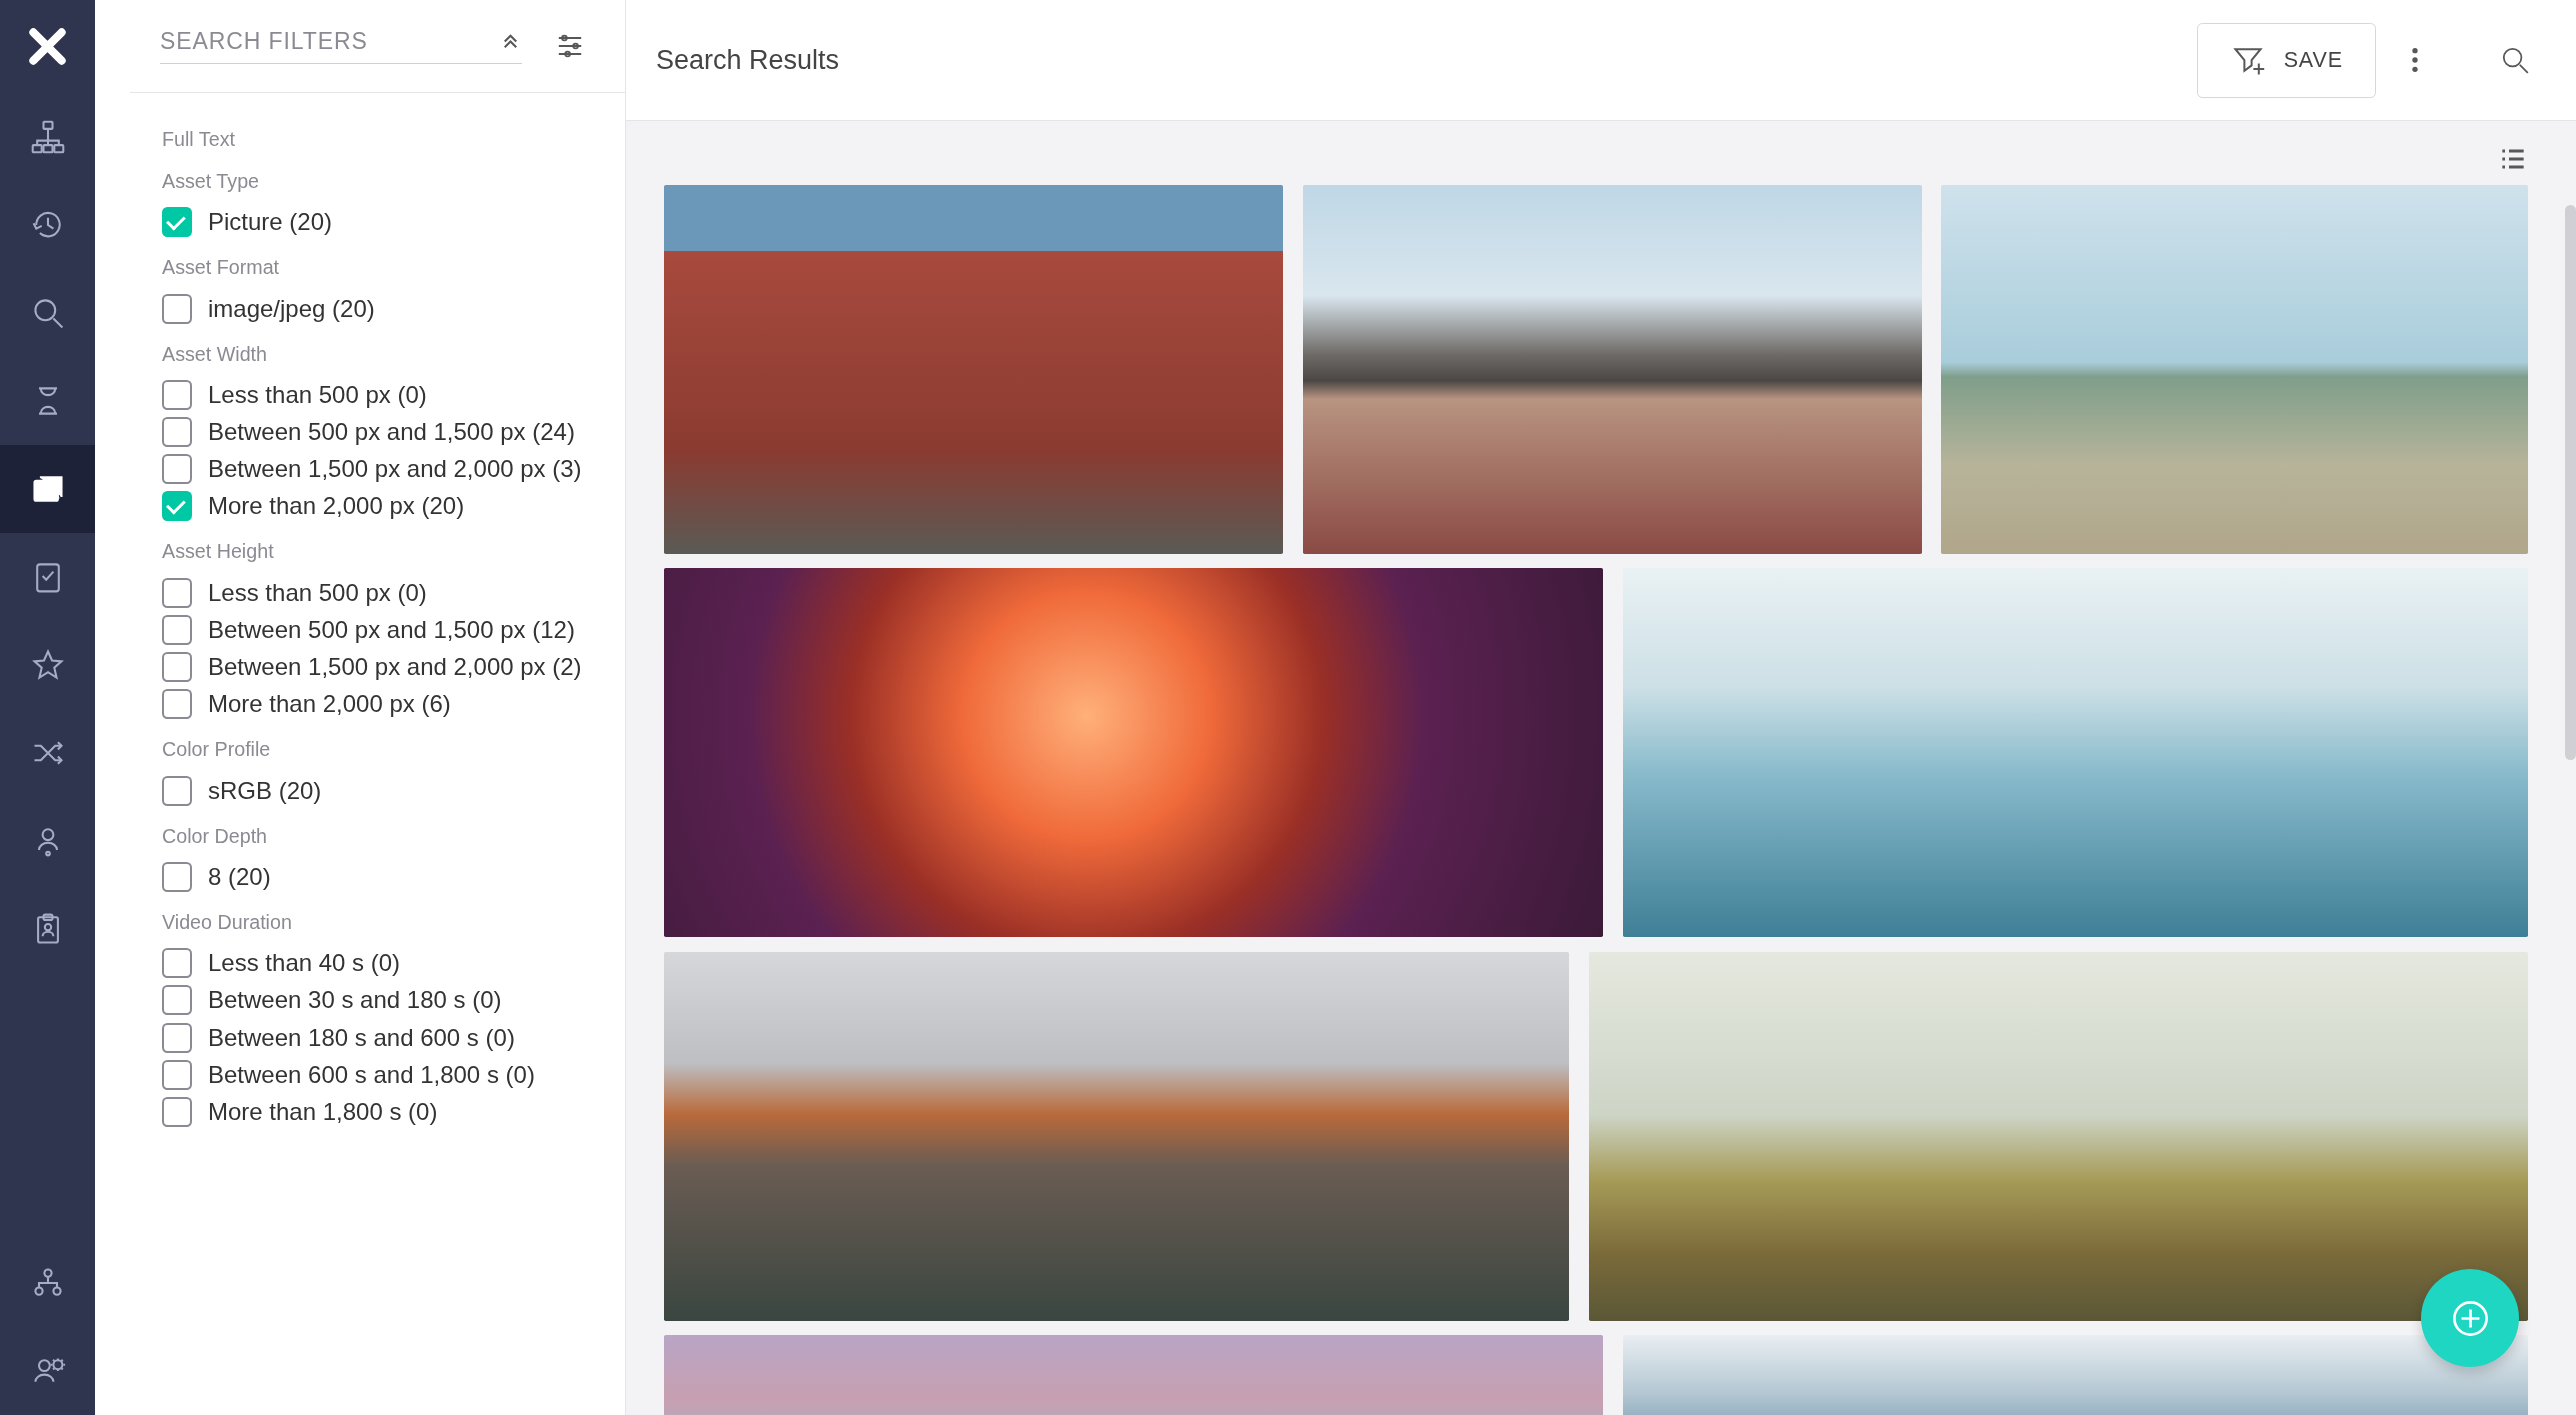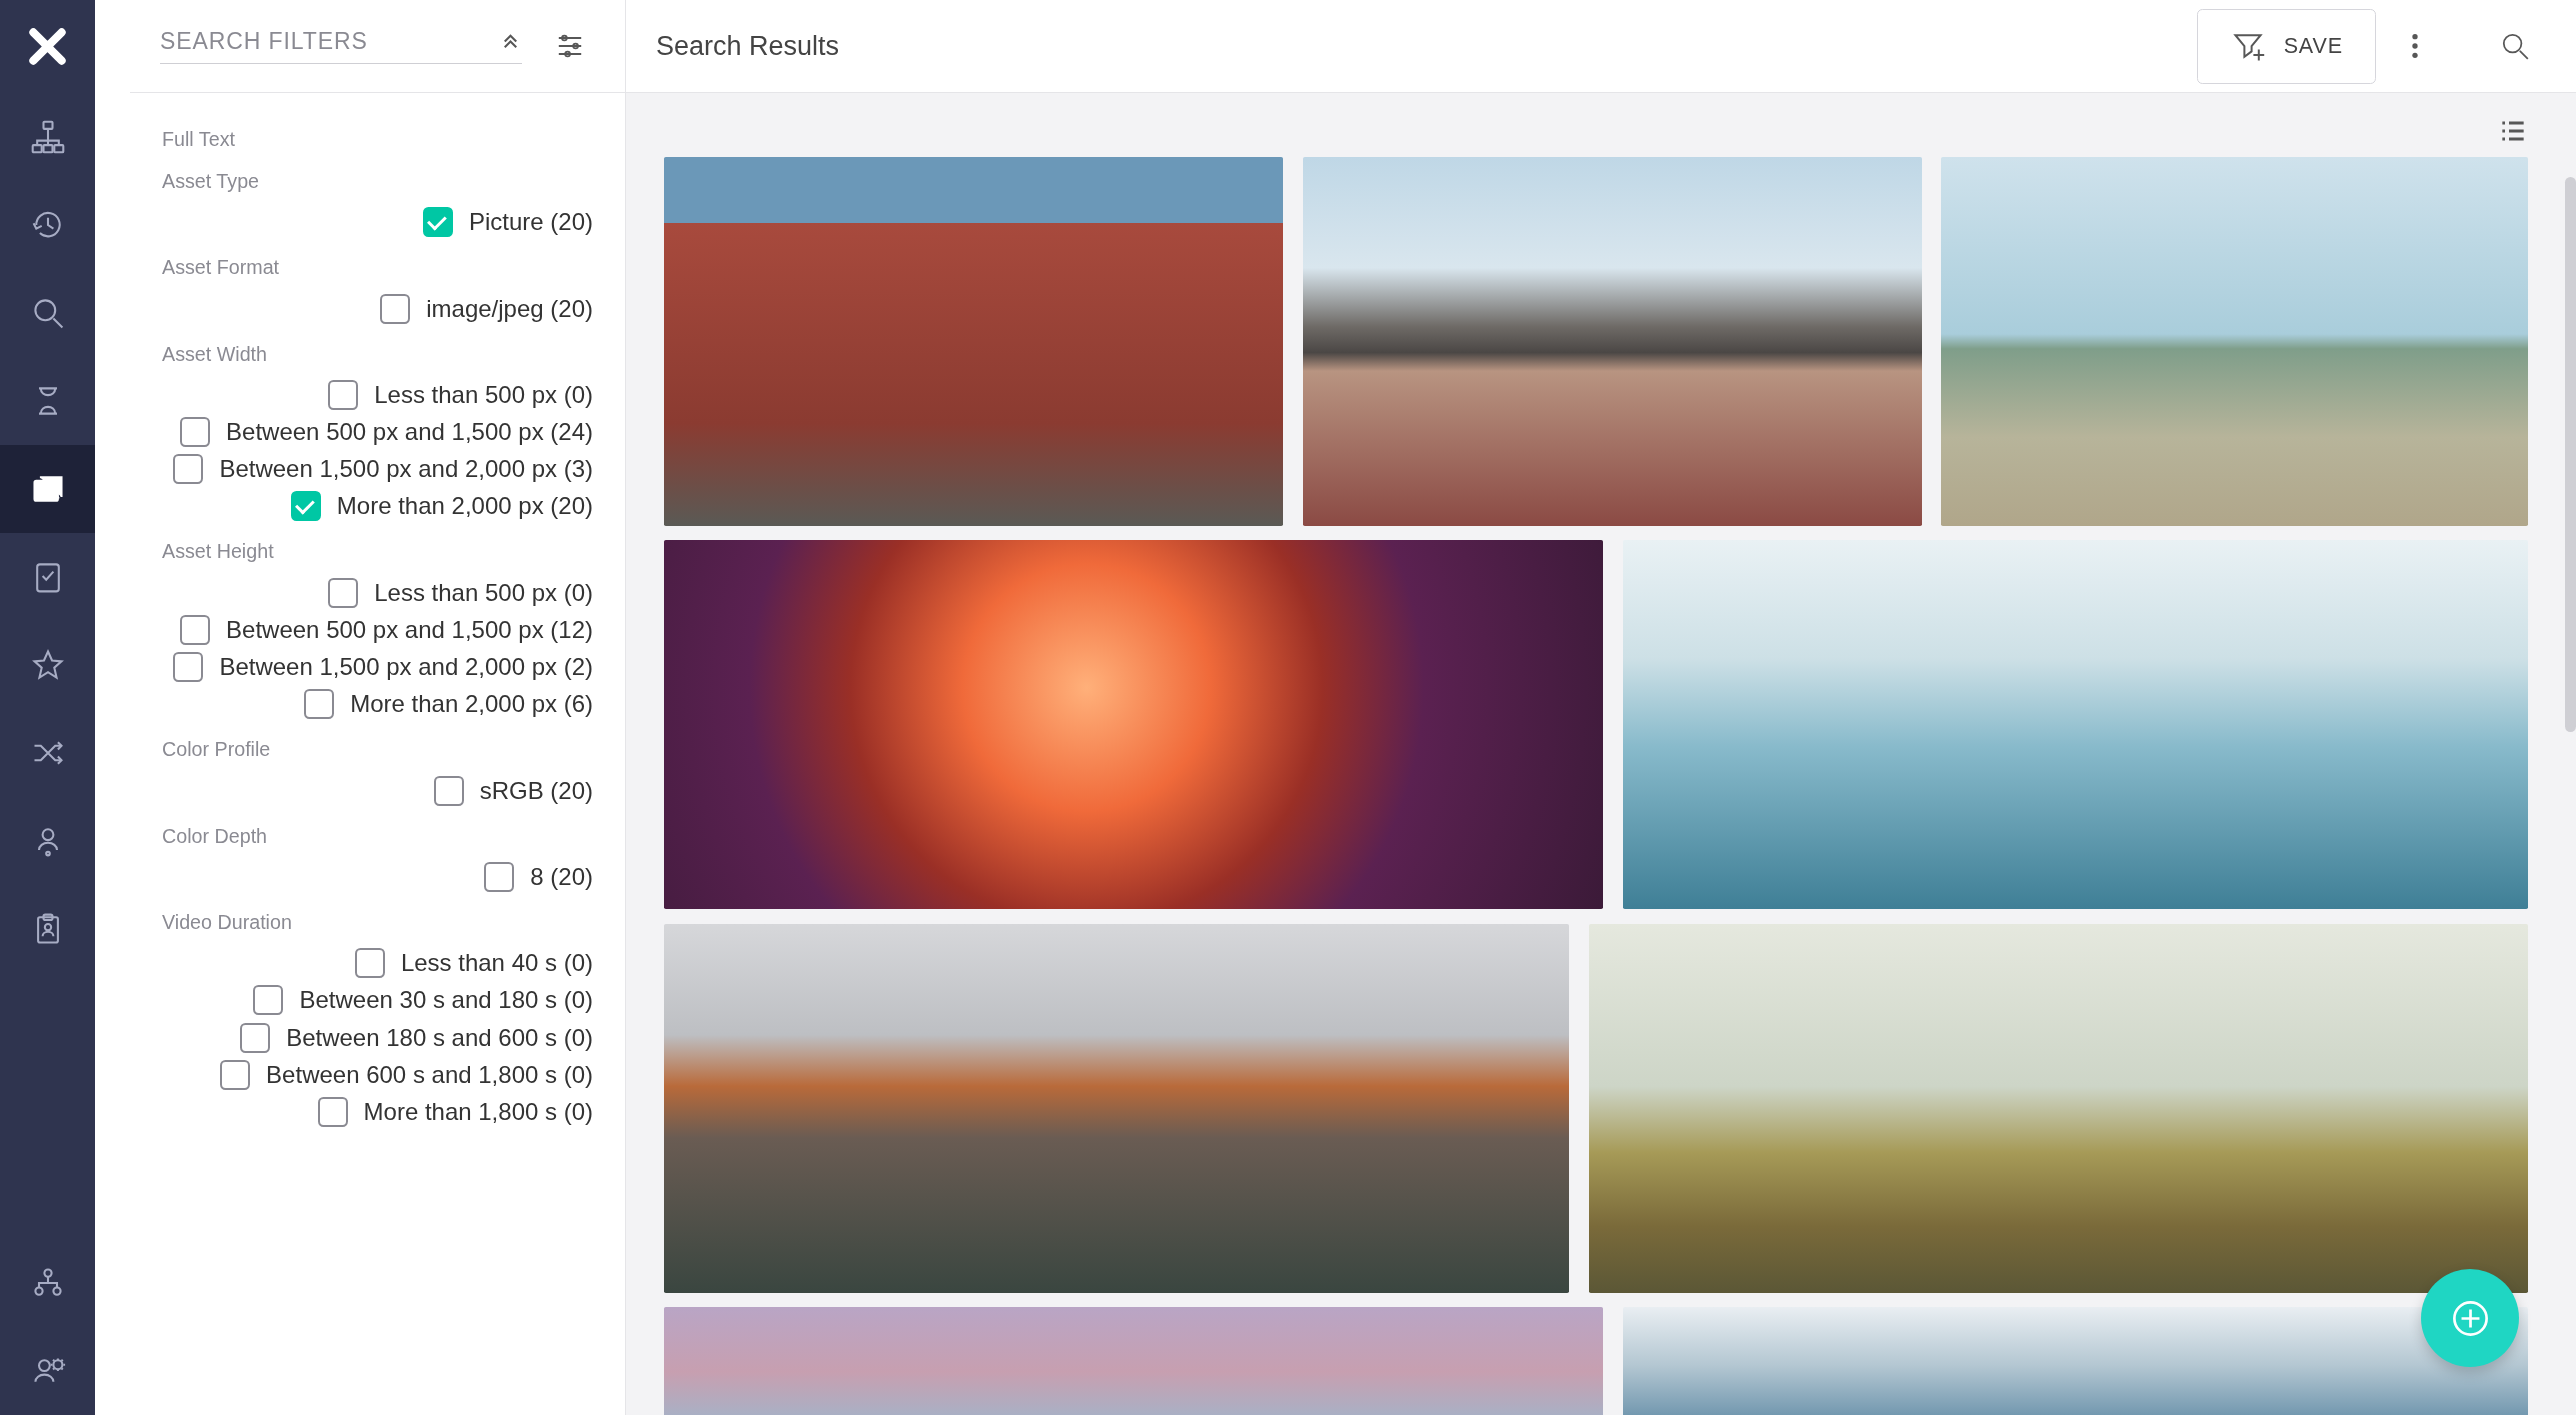--- a/index.html
+++ b/index.html
@@ -23,29 +23,29 @@
 .filters-title { font-size: 23px; letter-spacing: 0.9px; color: #8a8a92; font-weight: 400; }
 .filters-title-wrap .chev { margin-left: auto; }
 .filters-head .app-icon { margin-left: 23px; }
 .filters-body { flex: 1; overflow-y: auto; padding: 27px 32px 36px 32px; position: relative; }
 .filters-body::-webkit-scrollbar { width: 12.5px; }
 .filters-body::-webkit-scrollbar-thumb { background: #cfcfd4; border-radius: 6.3px; }
 .group-label { font-size: 19.7px; color: #8a8a92; margin-bottom: 14.3px; margin-top: 19px; }
 .group-label.first { margin-top: 8px; }
 .search-input { width: 100%; border: none; border-bottom: 1.8px solid #cfcfd4; font-size: 25px; color: #333; padding: 5.4px 0 9px 0; outline: none; }
 .search-input::placeholder { color: #8a8a92; }
-.check-row { display: flex; align-items: center; gap: 16px; margin-bottom: 7.2px; justify-content: flex-end; }
+.check-row { display: flex; align-items: center; gap: 16px; margin-bottom: 7.2px; }
 .check-row .box { width: 30px; height: 30px; border: 2.7px solid #8a8a92; border-radius: 5.4px; flex-shrink: 0; display: flex; align-items: center; justify-content: center; }
 .check-row .box.checked { background: #00c7a4; border-color: #00c7a4; }
 .check-row .box.checked::after { content: ""; width: 14.3px; height: 8px; border-left: 3.6px solid #fff; border-bottom: 3.6px solid #fff; transform: rotate(-45deg) translate(0.9px, -1.8px); }
 .check-row .label { font-size: 24px; color: #333; }
 
 
 .main { flex: 1; display: flex; flex-direction: column; min-width: 0; }
-.topbar { height: 93px; border-bottom: 0.9px solid #e5e5e8; display: flex; align-items: center; padding: 0 36px 0 30px; gap: 14px; }
+.topbar { height: 121px; border-bottom: 0.9px solid #e5e5e8; display: flex; align-items: center; padding: 0 36px 0 30px; gap: 14px; }
 .topbar-title { font-size: 27px; color: #444; font-weight: 400; flex: 1; }
 .btn { height: 75px; border: 0.9px solid #d6d6dc; border-radius: 5.4px; background: #fff; display: flex; align-items: center; gap: 18px; padding: 0 32px; cursor: pointer; font-size: 21.5px; letter-spacing: 0.9px; color: #444; }
 .btn svg { width: 36px; height: 36px; }
 .icon-btn { width: 50px; height: 50px; display: flex; align-items: center; justify-content: center; cursor: pointer; }
 .icon-btn svg { width: 32px; height: 32px; }
 .content { flex: 1; background: #f3f3f5; position: relative; overflow: hidden; }
 .list-toggle { position: absolute; top: 12.5px; right: 38px; }
 
 
 .grid { position: absolute; left: 38px; top: 64px; right: 48px; bottom: 0; display: flex; flex-direction: column; gap: 14.3px; }

